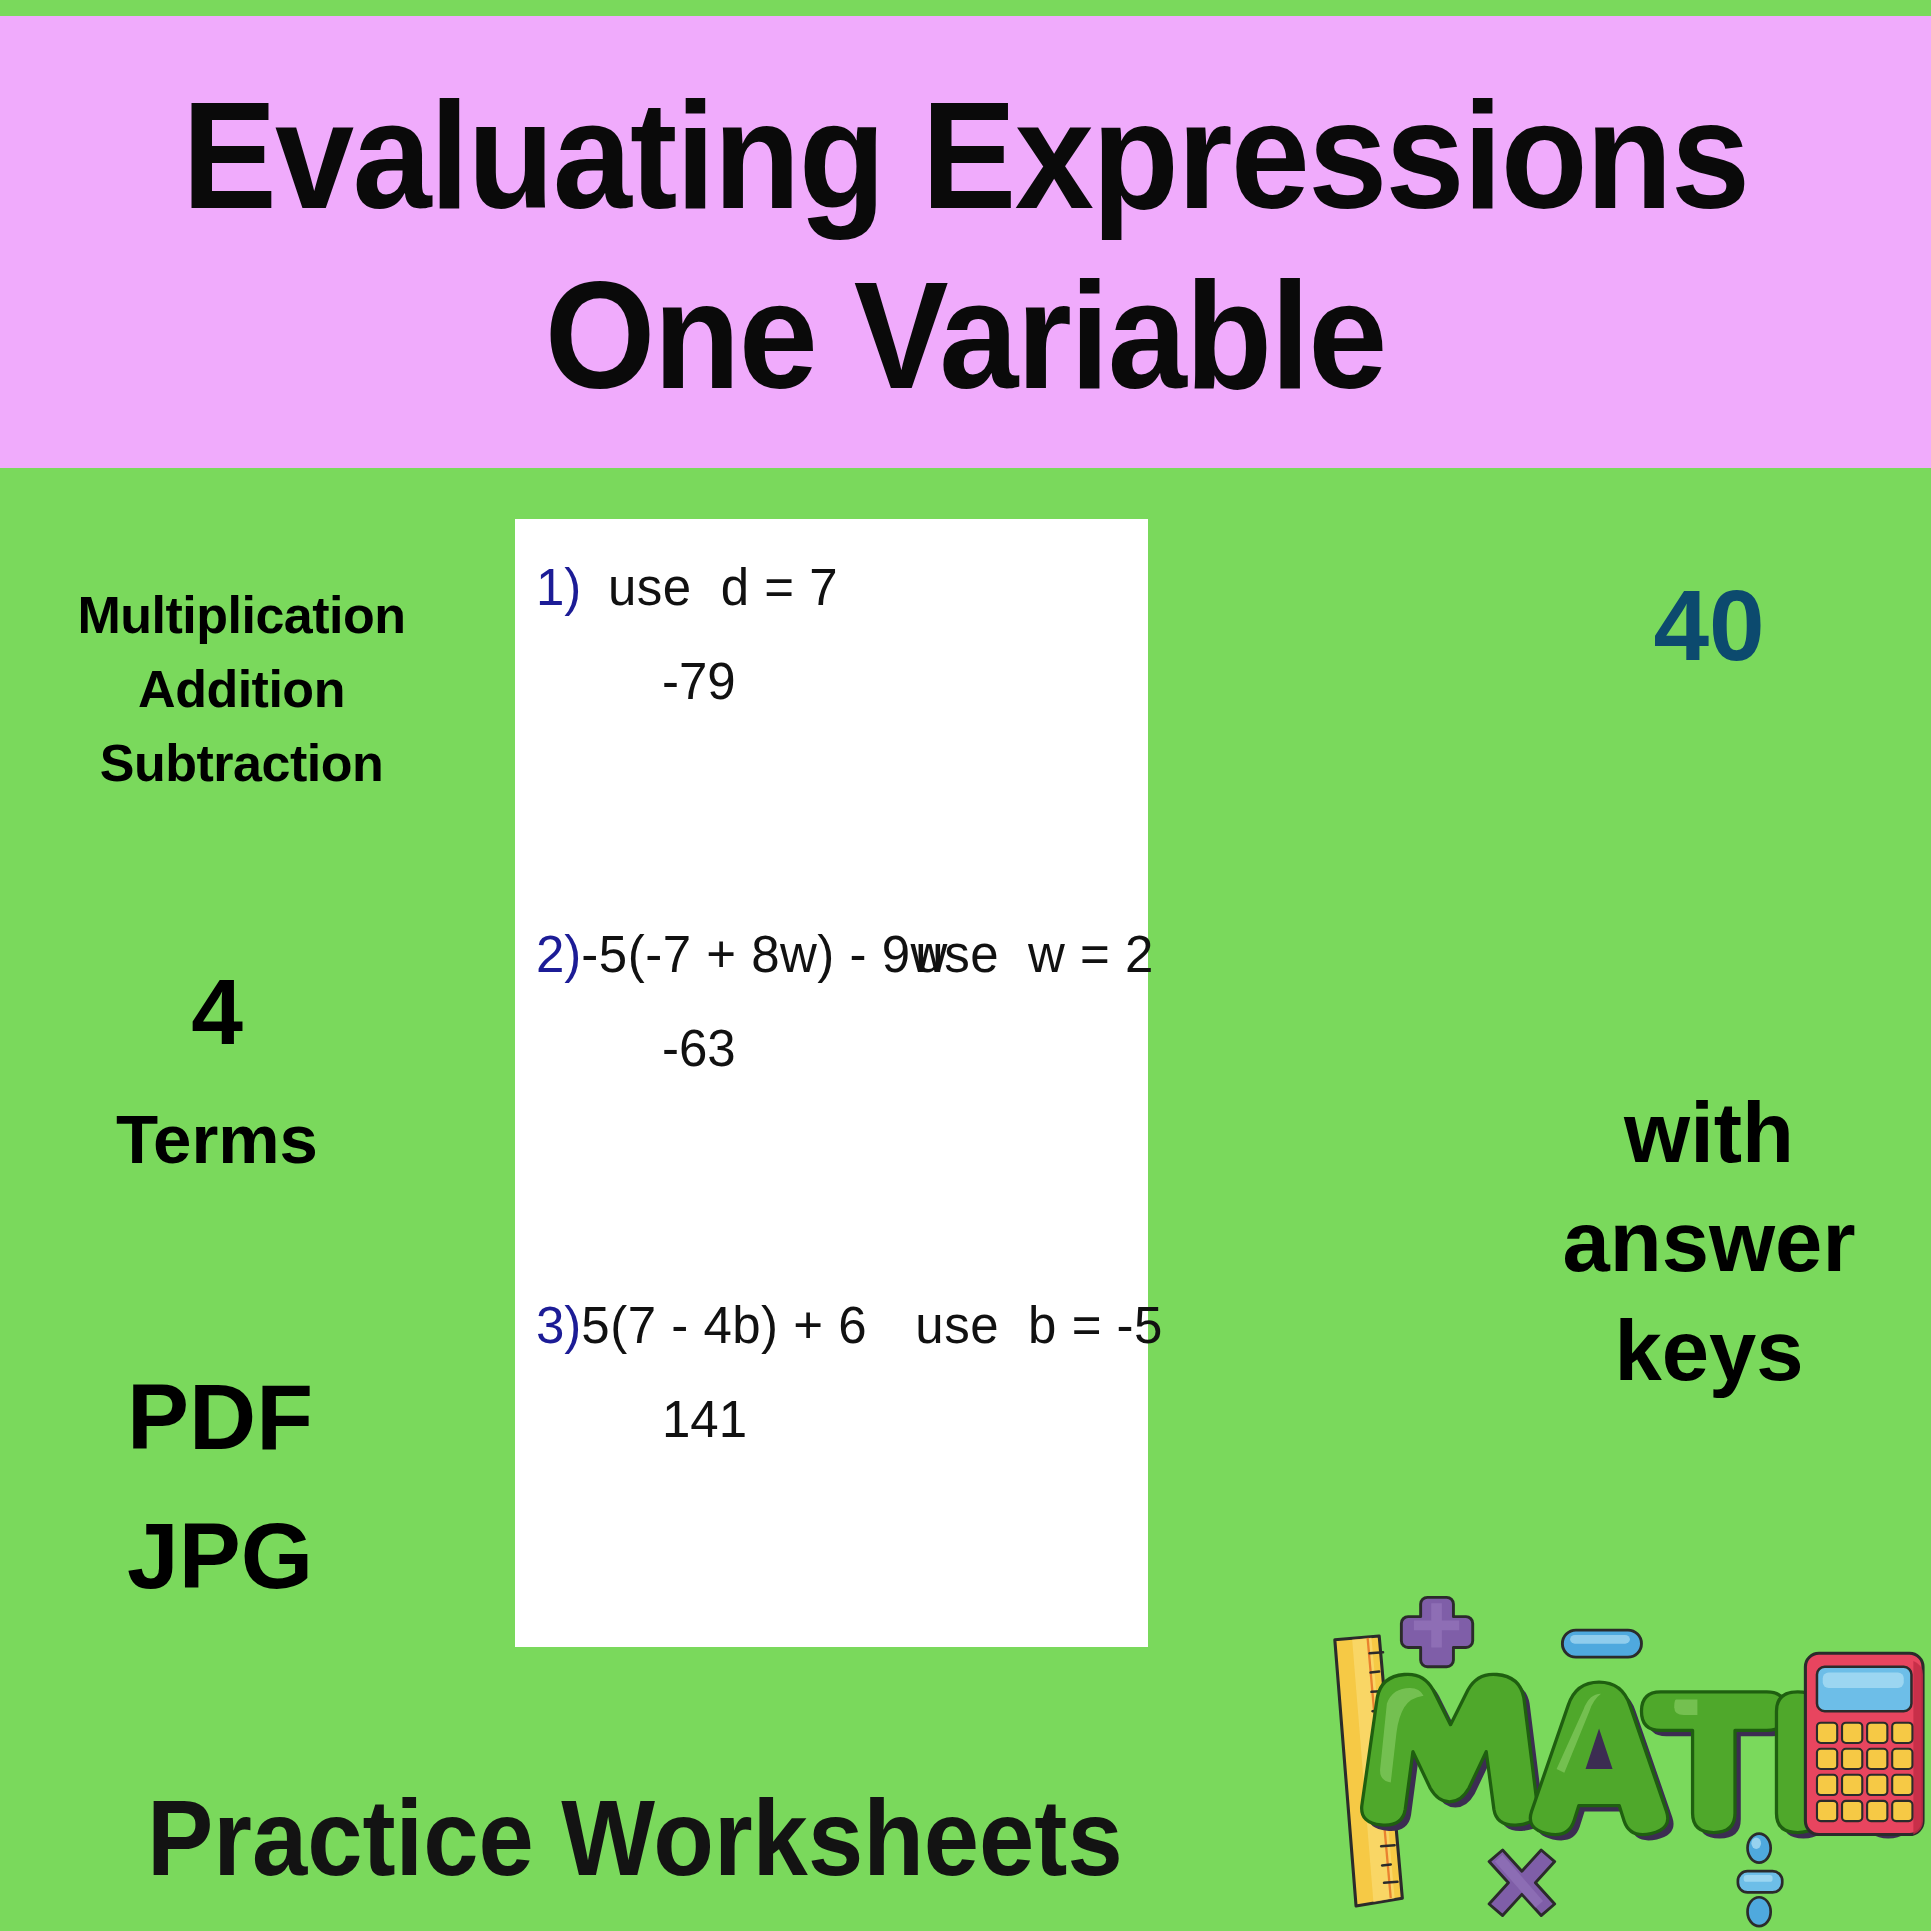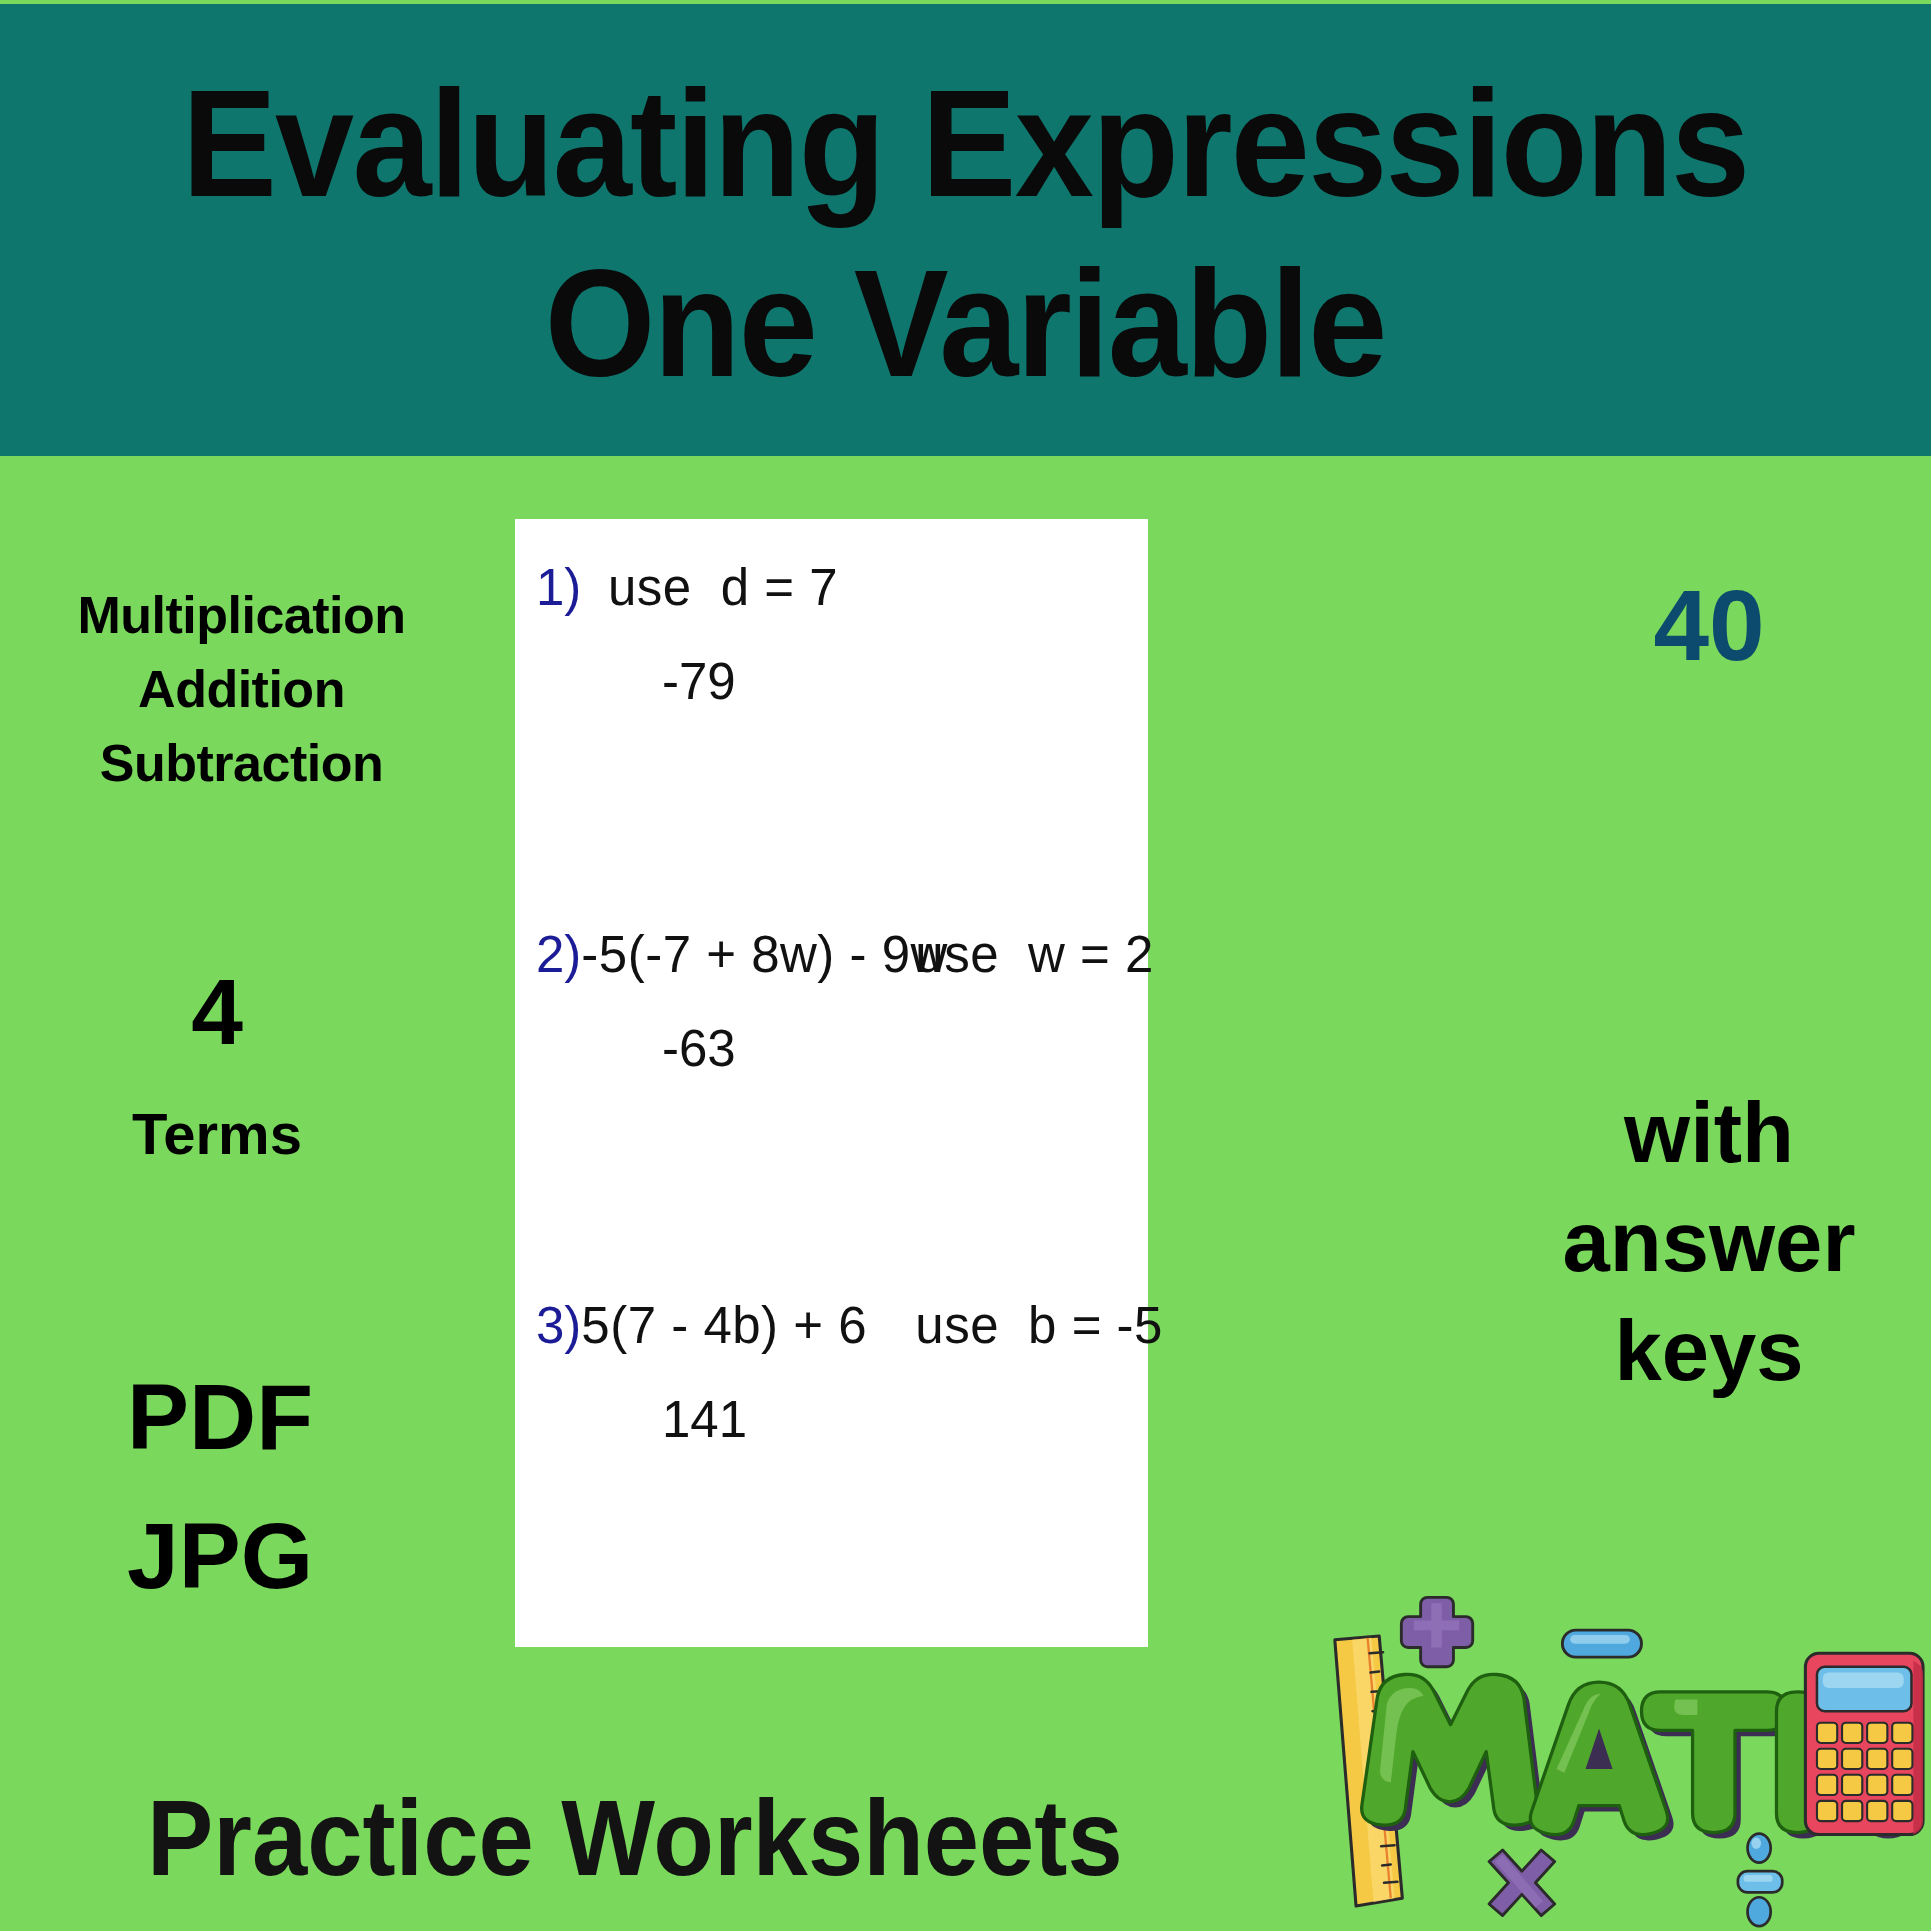--- a/index.html
+++ b/index.html
@@ -17,24 +17,24 @@
   #poster {
     position: relative;
     width: 1931px;
     height: 1931px;
     background: #7AD95C;
   }
 
   
   #header-band {
     position: absolute;
-    left: 0; top: 4px;
+    left: 0; top: 16px;
     width: 1931px;
     height: 452px;
-    background: #0f766e;
+    background: #f0abfc;
     display: flex;
     flex-direction: column;
     align-items: center;
     justify-content: center;
   }
   .title-line {
     font-family: "Liberation Sans Narrow", "Liberation Sans", sans-serif;
     font-weight: bold;
     font-size: 153px;
     line-height: 1.0;
@@ -70,21 +70,21 @@
     text-align: center;
   }
   .terms-number {
     font-weight: bold;
     font-size: 93px;
     color: #000;
     line-height: 1.0;
   }
   .terms-label {
     font-weight: bold;
-    font-size: 58px;
+    font-size: 69px;
     color: #000;
     line-height: 1.0;
     margin-top: 46px;
   }
   #formats-block {
     position: absolute;
     left: 0;
     top: 1371px;
     width: 406px;
     text-align: center;

